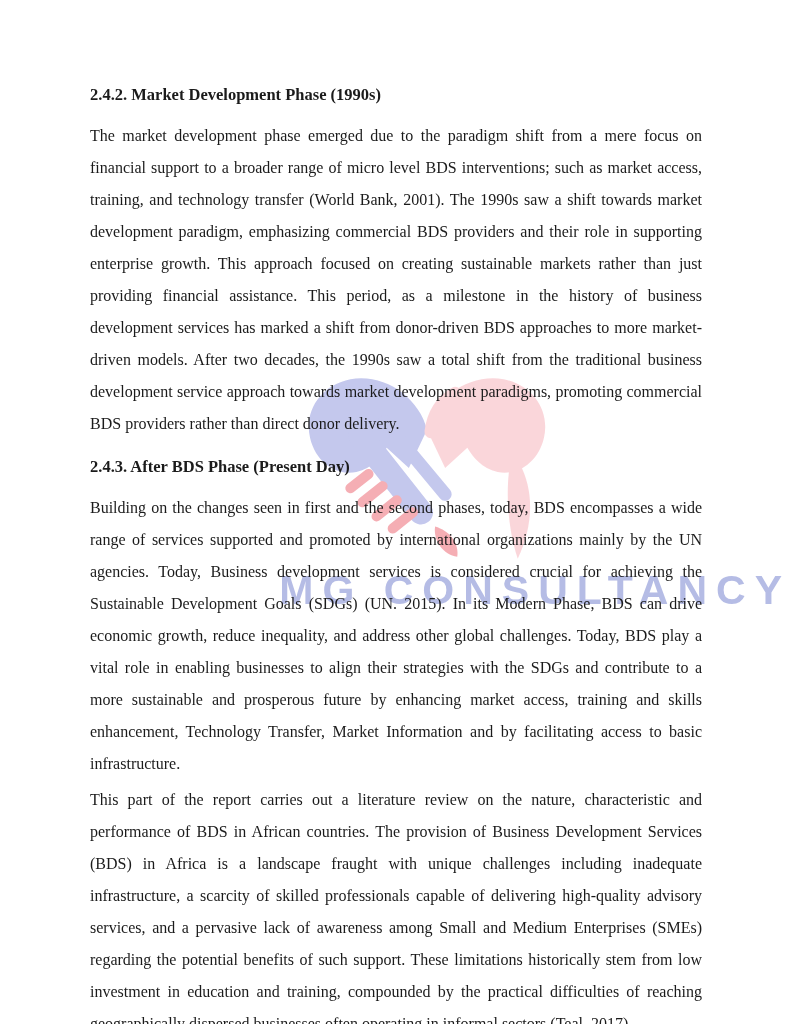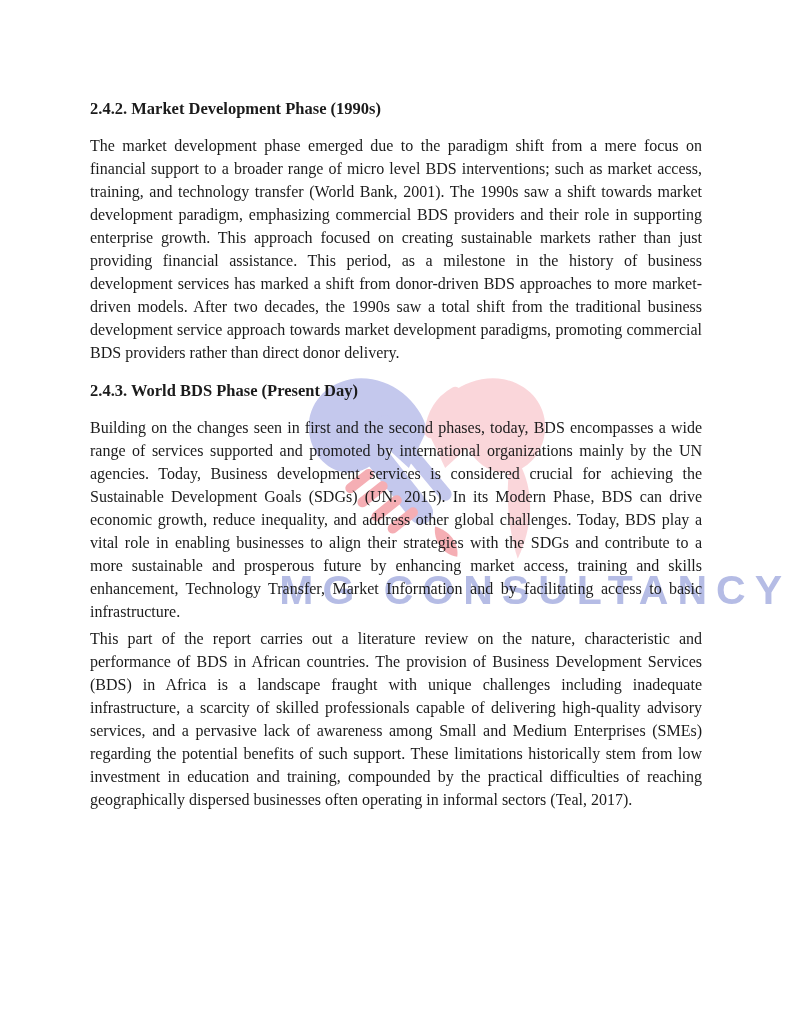--- a/index.html
+++ b/index.html
@@ -60,24 +60,24 @@
     width: 612px;
     z-index: 1;
     color: #1b1b1b;
   }
   .heading {
     font-size: 16.5px;
     font-weight: bold;
     line-height: 26px;
     margin: 14px 0 12px 0;
   }
-  section:first-child .heading { margin-top: 16px; }
+  section:first-child .heading { margin-top: 2px; }
   .body-para {
     font-size: 16px;
-    line-height: 23px;
+    line-height: 32px;
     text-align: justify;
     margin: 0 0 4px 0;
   }
 
   
   .footer {
     position: absolute;
     top: 938px;
     left: 0;
     right: 0;
@@ -118,21 +118,21 @@
     </svg>
     <div class="wm-text">MG CONSULTANCY</div>
   </div>
 
   <main class="content">
     <section>
       <h2 class="heading">2.4.2. Market Development Phase (1990s)</h2>
       <p class="body-para">The market development phase emerged due to the paradigm shift from a mere focus on financial support to a broader range of micro level BDS interventions; such as  market access, training, and technology transfer (World Bank, 2001). The 1990s saw a shift towards market development paradigm, emphasizing commercial BDS providers and their role in supporting enterprise growth. This approach focused on creating sustainable markets rather than just providing financial assistance. This period, as a milestone in the history of business development services has marked a shift from donor-driven BDS approaches to more market-driven models. After two decades, the 1990s saw a total shift from the traditional business development service approach towards market development paradigms, promoting commercial BDS providers rather than direct donor delivery.</p>
     </section>
     <section>
-      <h2 class="heading">2.4.3. World BDS Phase (Present Day)</h2>
+      <h2 class="heading">2.4.3. After BDS Phase (Present Day)</h2>
       <p class="body-para">Building on the changes seen in first and the second phases, today, BDS encompasses a wide range of services supported and promoted by international organizations mainly by the UN agencies. Today, Business development services is considered crucial for achieving the Sustainable Development Goals (SDGs) (UN. 2015). In its Modern Phase, BDS can drive economic growth, reduce inequality, and address other global challenges. Today, BDS play a vital role in enabling businesses to align their strategies with the SDGs and contribute to a more sustainable and prosperous future by enhancing market access, training and skills enhancement, Technology Transfer, Market Information and by facilitating access to basic infrastructure.</p>
     </section>
     <section>
       <p class="body-para">This part of the report carries out a literature review on the nature, characteristic and performance of BDS in African countries. The provision of Business Development Services (BDS) in Africa is a landscape fraught with unique challenges including inadequate infrastructure, a scarcity of skilled professionals capable of delivering high-quality advisory services, and a pervasive lack of awareness among Small and Medium Enterprises (SMEs) regarding the potential benefits of such support. These limitations historically stem from low investment in education and training, compounded by the practical difficulties of reaching geographically dispersed businesses often operating in informal sectors (Teal, 2017).</p>
     </section>
   </main>
 
 
 </div>
 

